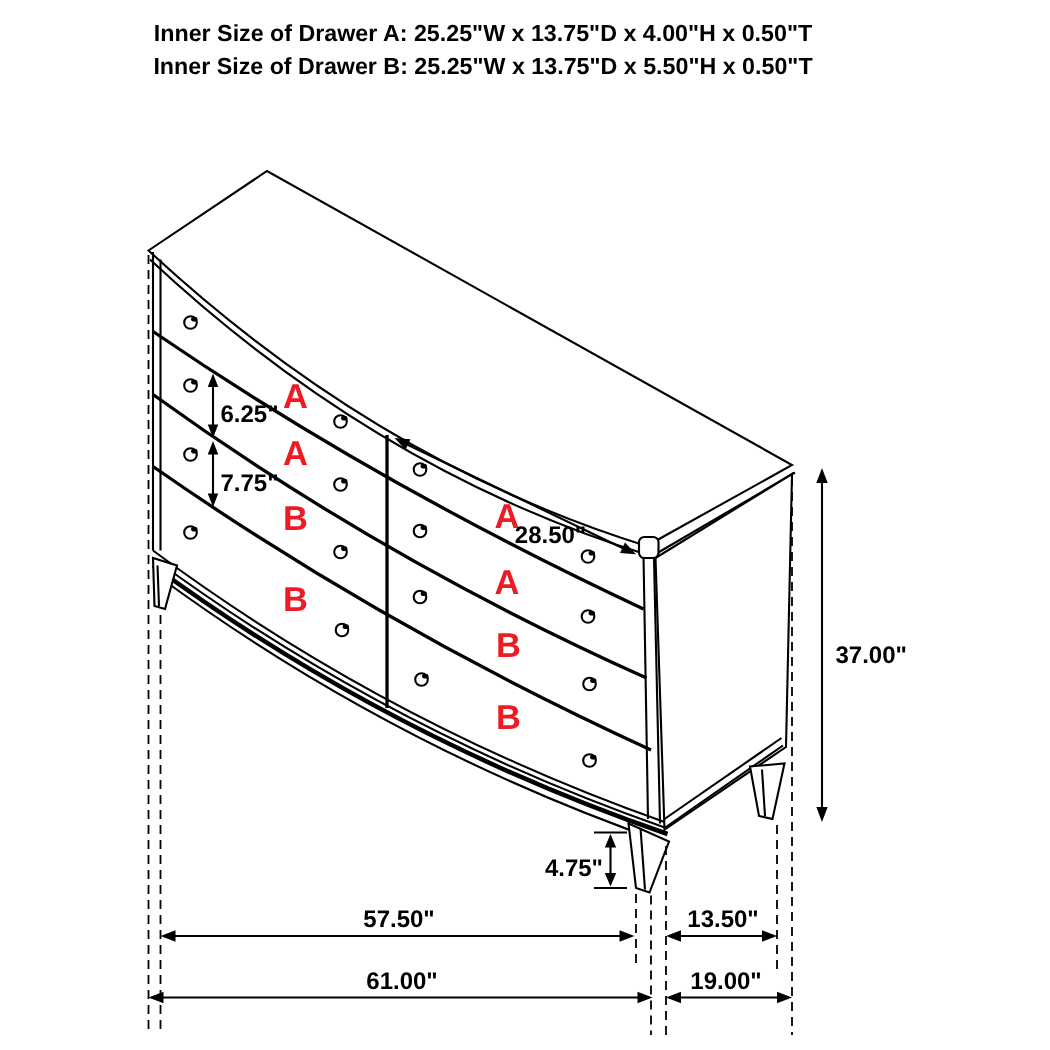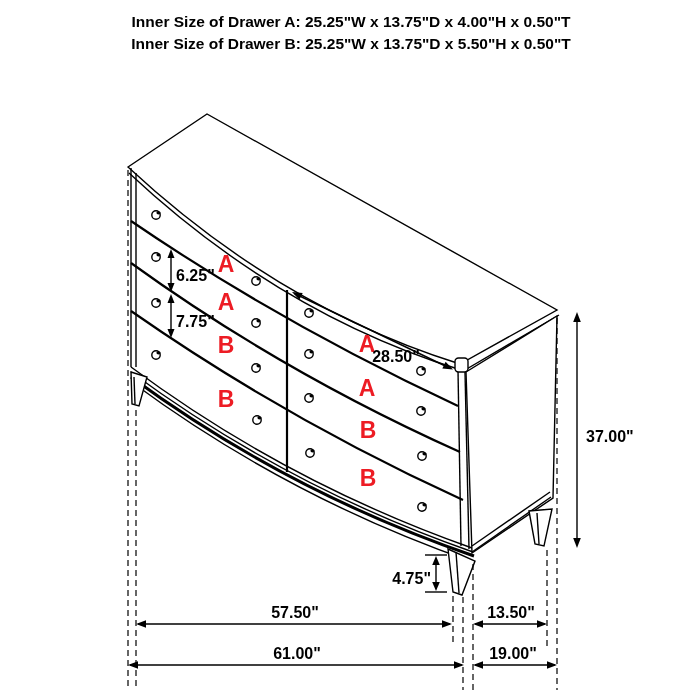--- a/index.html
+++ b/index.html
@@ -1,17 +1,17 @@
 <!DOCTYPE html>
 <html><head>
 <meta charset="utf-8">
 <style>
   html,body{margin:0;padding:0;background:#ffffff;}
   body{width:700px;height:700px;overflow:hidden;font-family:"Liberation Sans",sans-serif;}
-  #stage{width:588px;height:700px;position:relative;background:#fff;margin-left:29px;}
+  #stage{width:588px;height:700px;position:relative;background:#fff;}
   svg{display:block;}
   .ln{fill:none;stroke:#000;stroke-width:1.4;}
   .ln2{fill:none;stroke:#000;stroke-width:2.2;}
   .thick{fill:none;stroke:#000;stroke-width:3;}
   .panel{fill:#ffffff;stroke:#000;stroke-width:1.4;}
   .dash{fill:none;stroke:#000;stroke-width:1.2;stroke-dasharray:6 4;}
   .dim{stroke:#000;stroke-width:1.4;fill:none;}
   .ah{fill:#000;stroke:none;}
   .dimtxt{font-family:"Liberation Sans",sans-serif;font-weight:bold;font-size:16px;fill:#000;}
   .titletxt{font-family:"Liberation Sans",sans-serif;font-weight:bold;font-size:15.5px;fill:#000;}

